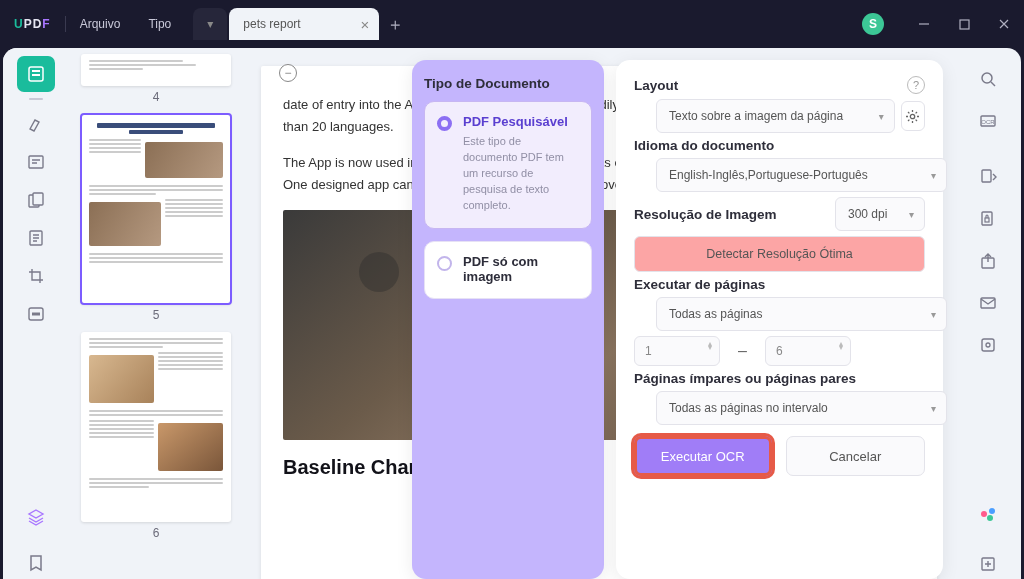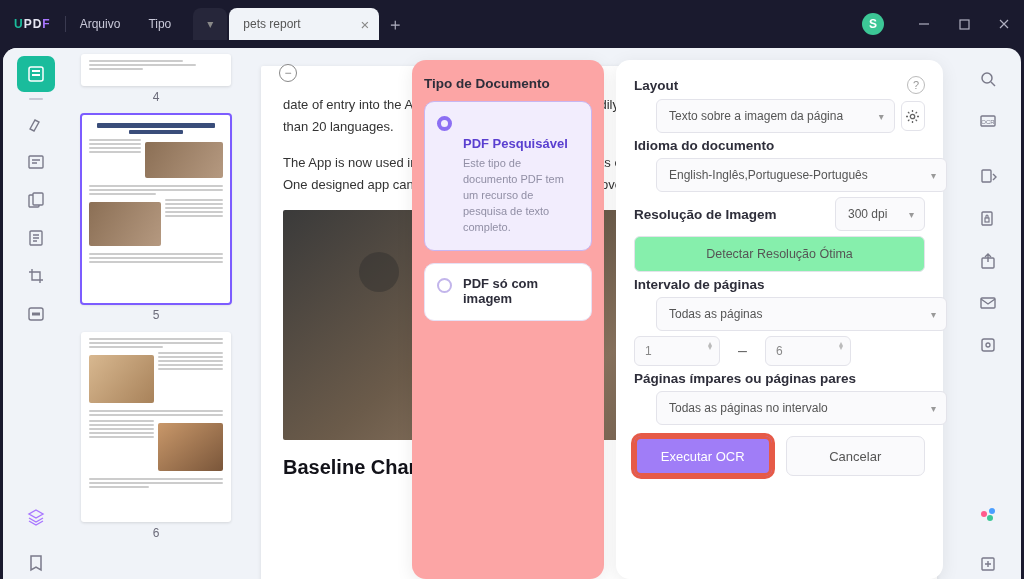--- a/index.html
+++ b/index.html
@@ -40,40 +40,40 @@
     .doc-img { height: 230px; background: linear-gradient(140deg,#3a3a3a 0%,#6b5b4a 35%,#8b7560 55%,#5c4a3c 100%); border-radius: 2px; margin-top: 10px; position: relative; }
     .doc-img::before { content: ''; position: absolute; left: 12%; top: 18%; width: 40px; height: 40px; background: #2a2a2a; border-radius: 50%; opacity: .4; }
     .doc-heading { font-weight: 800; font-size: 20px; margin-top: 16px; color: #121219; }
     .collapse-ic { position: absolute; left: 36px; top: 16px; width: 18px; height: 18px; border: 1.3px solid #888; border-radius: 50%; display: flex; align-items: center; justify-content: center; color: #888; font-size: 12px; background: #fff; z-index: 1; }
 
     .right-rail { width: 66px; display: flex; flex-direction: column; align-items: center; padding-top: 14px; gap: 8px; }
     .rrail-btn { width: 34px; height: 34px; display: flex; align-items: center; justify-content: center; color: #7a7a8a; }
 
     
     .ocr-panel { position: absolute; left: 253px; right: 66px; top: 0; bottom: 0; background: transparent; display: flex; z-index: 5; }
-    .ocr-left { width: 192px; background: #fca5a5; border-radius: 14px; margin: 12px 6px 14px 156px; padding: 16px 12px; box-shadow: 0 4px 18px rgba(0,0,0,.08); }
+    .ocr-left { width: 192px; background: #c4b5fd; border-radius: 14px; margin: 12px 6px 14px 156px; padding: 16px 12px; box-shadow: 0 4px 18px rgba(0,0,0,.08); }
     .ocr-right { flex: 1; background: #fff; border-radius: 14px; margin: 12px 12px 14px 6px; padding: 16px 18px 18px 18px; box-shadow: 0 4px 18px rgba(0,0,0,.08); display: flex; flex-direction: column; gap: 5px; }
     .ocr-sec-title { font-weight: 700; color: #2e2e3a; font-size: 13.5px; margin-bottom: 10px; }
     .card { border: 1px solid #e6e1f5; border-radius: 10px; padding: 12px 14px 14px 38px; position: relative; margin-bottom: 12px; background: #fff; }
     .card.sel { background: #f2edfd; border-color: #c7b6f2; }
     .card .radio { position: absolute; left: 12px; top: 14px; width: 15px; height: 15px; border: 2px solid #c2b5eb; border-radius: 50%; }
     .card.sel .radio { border: 4px solid #8c6ff3; width: 15px; height: 15px; }
     .card-title { font-weight: 600; color: #2d2d3a; font-size: 13px; }
-    .card.sel .card-title { color: #5a3fd0; font-weight: 700; margin-top: 22px; }
+    .card.sel .card-title { color: #5a3fd0; font-weight: 700; }
     .card-desc { font-size: 11px; color: #918fa5; line-height: 1.45; margin-top: 5px; }
     
     .prow { display: flex; align-items: center; justify-content: space-between; }
     .plabel { font-weight: 700; color: #2e2e3a; font-size: 13.5px; }
     .pselect { border: 1px solid #e3e3ea; border-radius: 6px; height: 34px; padding: 0 28px 0 12px; background: #fafafc; font-size: 12px; color: #555; position: relative; display: flex; align-items: center; }
     .pselect.full { width: 100%; margin-left: 22px; }
     .pselect::after { content: '▾'; position: absolute; right: 10px; color: #999; font-size: 10px; }
     .gear { width: 30px; height: 30px; border: 1px solid #e3e3ea; border-radius: 6px; display: flex; align-items: center; justify-content: center; color: #666; margin-left: 6px; }
     .help-ic { width: 18px; height: 18px; border: 1.3px solid #bbb; border-radius: 50%; display: flex; align-items: center; justify-content: center; font-size: 11px; color: #999; }
     .pbtn { height: 36px; border-radius: 6px; display: flex; align-items: center; justify-content: center; font-size: 12.5px; }
-    .pbtn.detect { border: 1px solid #e3e3ea; color: #555; background: #86efac; }
+    .pbtn.detect { border: 1px solid #e3e3ea; color: #555; background: #fca5a5; }
     .range-row { display: flex; align-items: center; gap: 18px; }
     .num-in { width: 86px; border: 1px solid #e3e3ea; border-radius: 6px; height: 30px; display: flex; align-items: center; padding: 0 22px 0 10px; font-size: 12px; color: #888; position: relative; background: #fafafc; }
     .num-in::after { content: '▴\A▾'; white-space: pre; line-height: .55; font-size: 8px; color: #bbb; position: absolute; right: 7px; top: 5px; }
     .dash { color: #666; }
     .action-row { display: flex; gap: 14px; margin-top: 6px; }
     .exec-btn { flex: 1; background: #a07df7; color: #fff; height: 40px; border-radius: 7px; display: flex; align-items: center; justify-content: center; font-size: 13px; font-weight: 500; box-shadow: inset 0 0 0 3px #e65a47, 0 0 0 3px #e65a47; }
     .cancel-btn { flex: 1; border: 1px solid #e3e3ea; background: #fafafc; color: #555; height: 40px; border-radius: 7px; display: flex; align-items: center; justify-content: center; font-size: 13px; }
   </style>
 </head>
 <body>
@@ -361,21 +361,21 @@
         </div>
 
       <div class="prow">
         <span class="plabel">Resolução de Imagem</span>
         <div class="pselect" style="width:90px">
             <span>300 dpi</span>
           </div>
       </div>
       <div class="pbtn detect">Detectar Resolução Ótima</div>
 
-      <span class="plabel">Intervalo de páginas</span>
+      <span class="plabel">Executar de páginas</span>
       <div class="pselect full">
           <span>Todas as páginas</span>
         </div>
       <div class="range-row">
         <div class="num-in">1</div>
         <span class="dash">–</span>
         <div class="num-in">6</div>
       </div>
 
       <span class="plabel">Páginas ímpares ou páginas pares</span>

